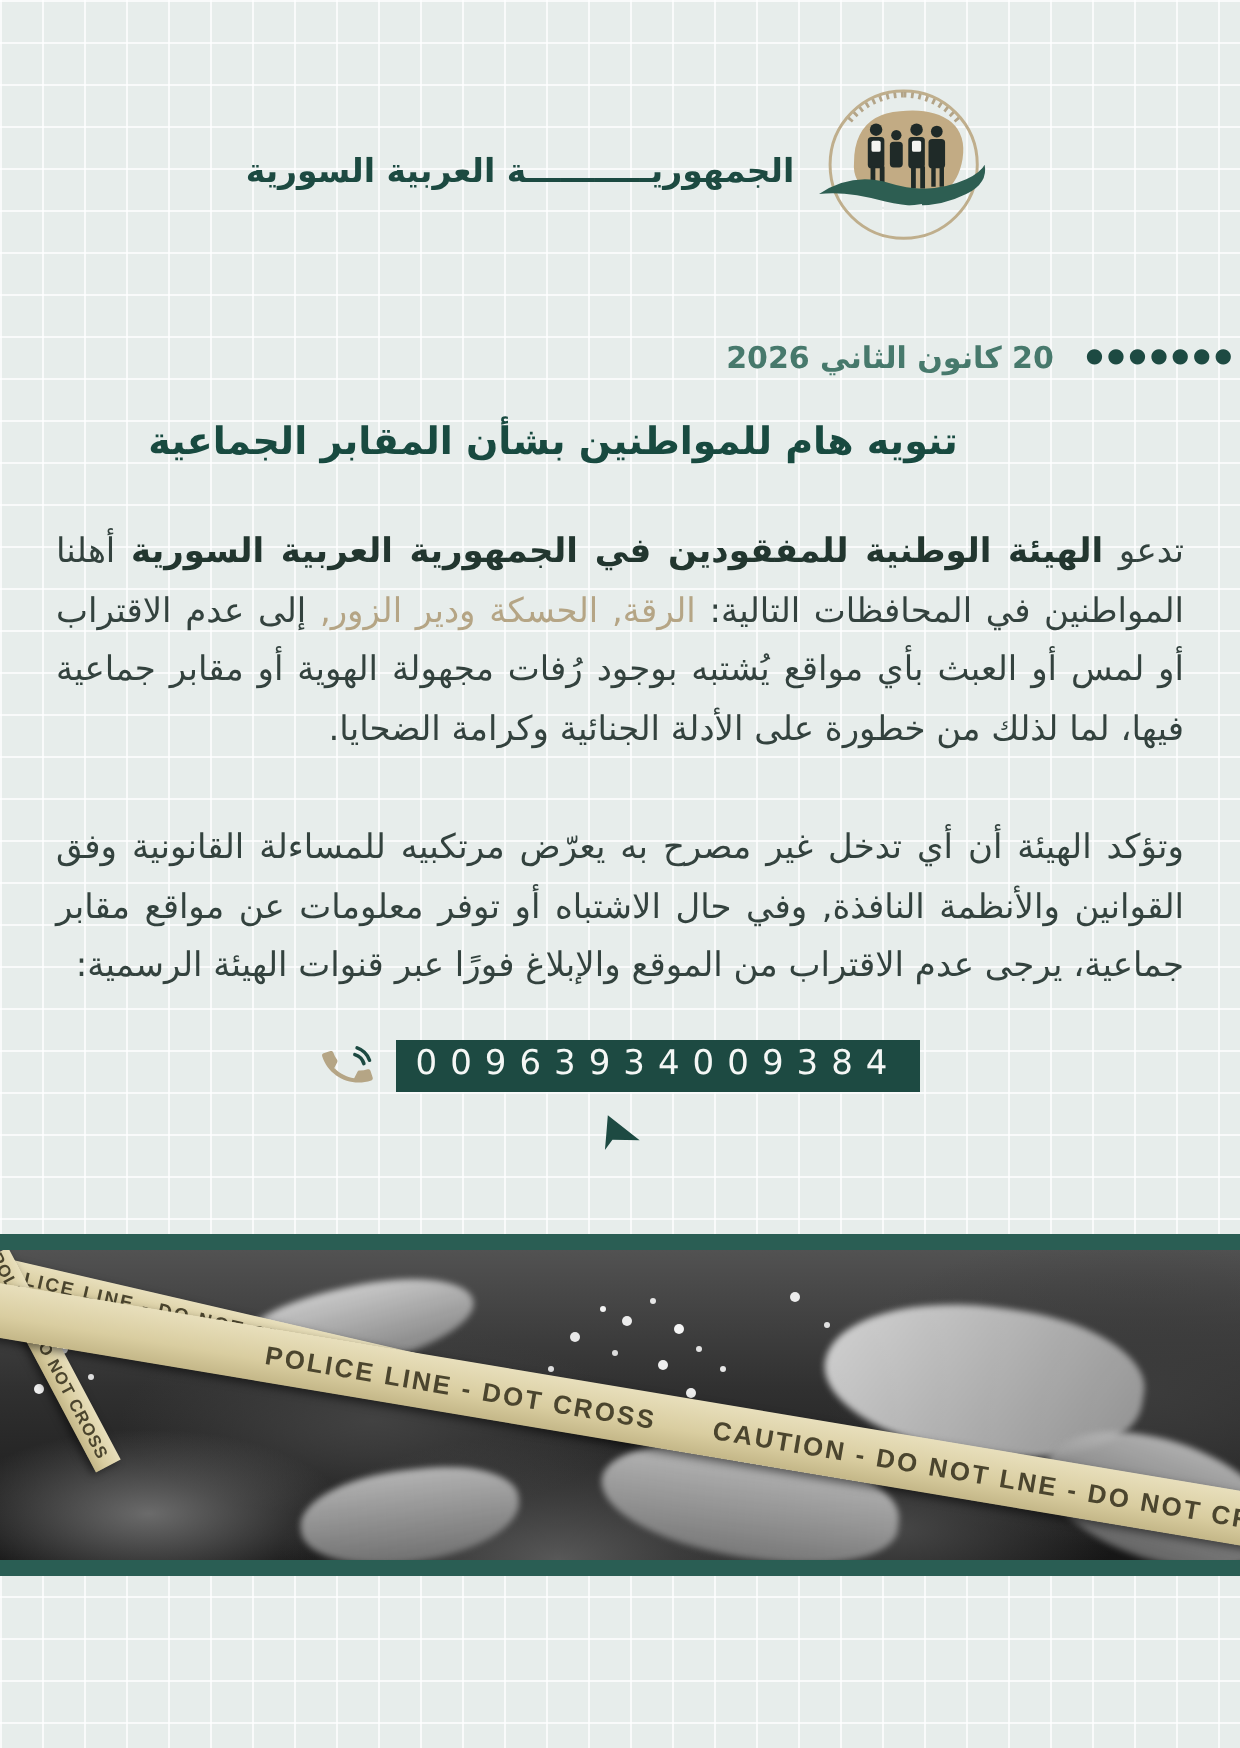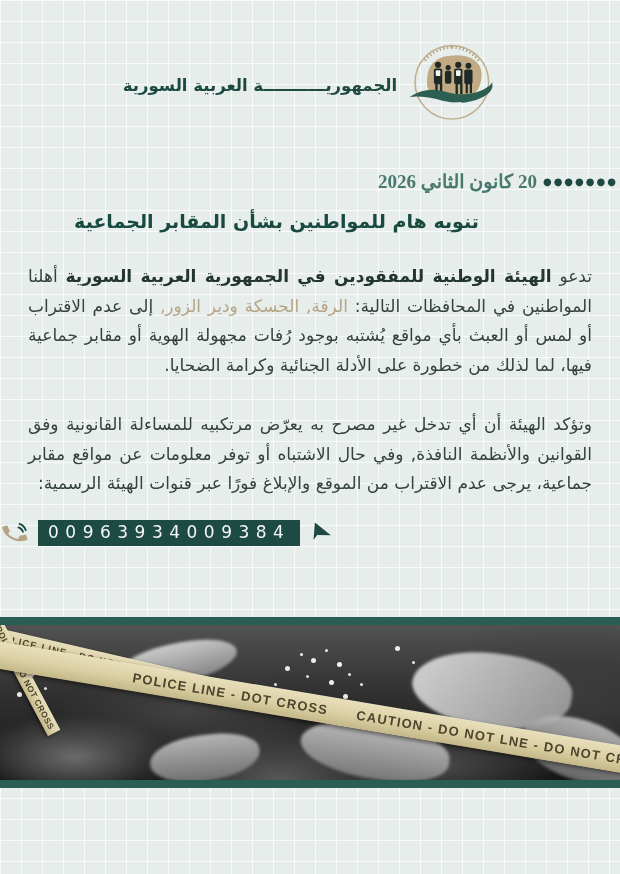--- a/index.html
+++ b/index.html
@@ -16,34 +16,34 @@
   }
 
   
   .header { position:absolute; top:40px; left:0; width:620px; display:flex; flex-direction:row-reverse; justify-content:center; align-items:center; gap:6px; }
   .org-text { text-align:right; direction:rtl; color:#1c4a41; font-weight:bold; font-size:16.5px; line-height:30px; }
   .logo { width:94px; height:92px; flex:0 0 auto; }
 
   
   .date-row { position:absolute; top:170px; right:0; direction:rtl; display:flex; align-items:center; padding-right:2px; }
   .date-dots { color:#1d4a42; font-size:10px; letter-spacing:2px; font-weight:bold; line-height:1; }
-  .date-text { color:#47796c; font-size:19px; font-weight:bold; margin-right:6px;font-family:Liberation Serif, serif; }
+  .date-text { color:#47796c; font-size:15px; font-weight:bold; margin-right:16px; }
 
   
   .title { position:absolute; top:210px; left:0; width:553px; text-align:center; direction:rtl; color:#184a40; font-size:19px; font-weight:bold; }
 
   
   .para { position:absolute; left:28px; width:564px; direction:rtl; text-align:justify; color:#33423e; font-size:17px; line-height:29.5px; }
   .p1 { top:262px; }
   .p2 { top:410px; }
   .para b { color:#22362f; }
   .gold { color:#b5a585; }
 
   
-  .contact { position:absolute; top:519px; left:0; width:620px; display:flex; flex-direction:row; align-items:center; gap:7px; }
+  .contact { position:absolute; top:519px; left:0; width:620px; display:flex; flex-direction:column; align-items:center; gap:7px; }
   .contact-row { display:flex; align-items:center; gap:10px; }
   .icon { width:28px; height:28px; display:flex; align-items:center; justify-content:center; }
   .chip { background:#1d4a42; color:#f4f7f5; padding:2px 10px 4px 10px; min-width:205px; text-align:center; }
   .chip.phone { font-size:17px; letter-spacing:6.5px; font-family:"DejaVu Sans", sans-serif; }
   .chip.email { font-size:17px; letter-spacing:.5px; font-family:"DejaVu Sans", sans-serif; }
 
   
   .photo {
     position:absolute; top:617px; left:0; width:620px; height:171px;
     border-top:8px solid #2a5e54; border-bottom:8px solid #2a5e54;

